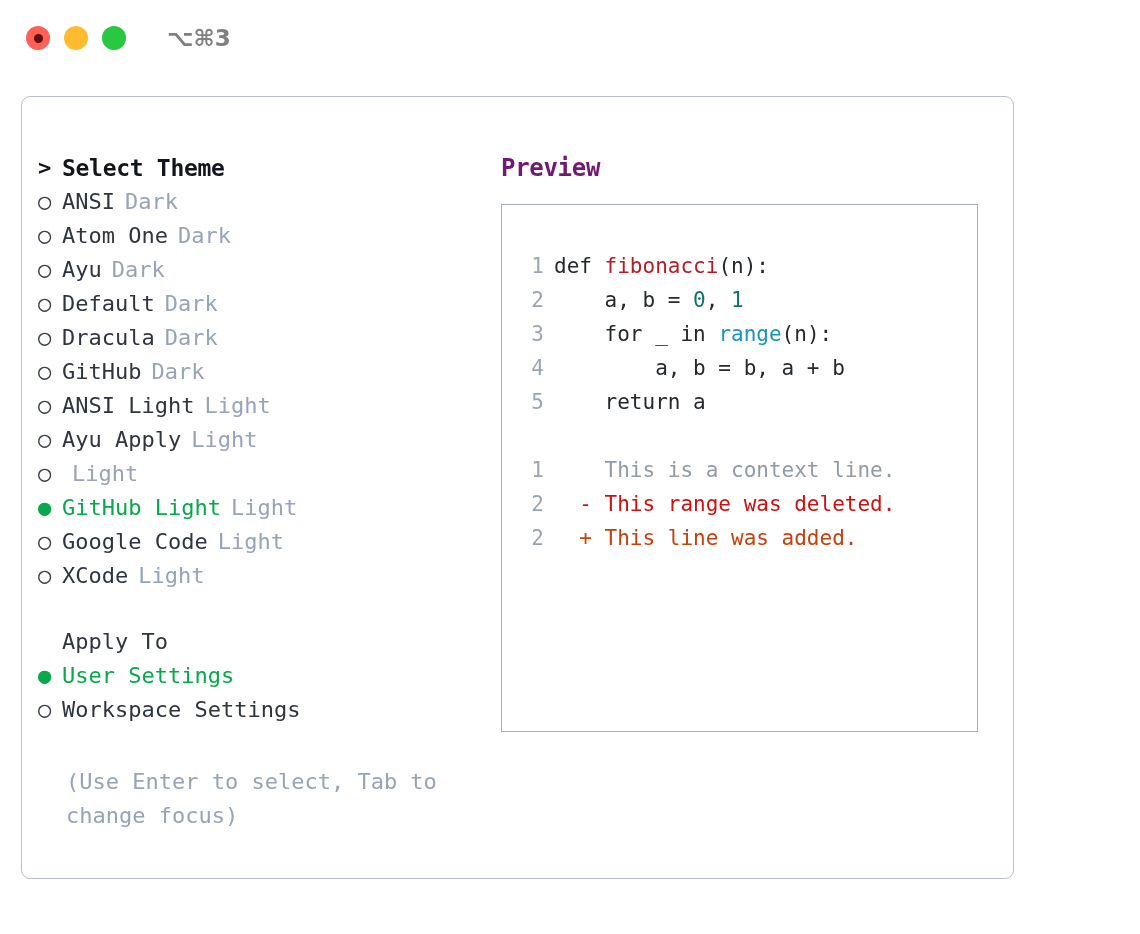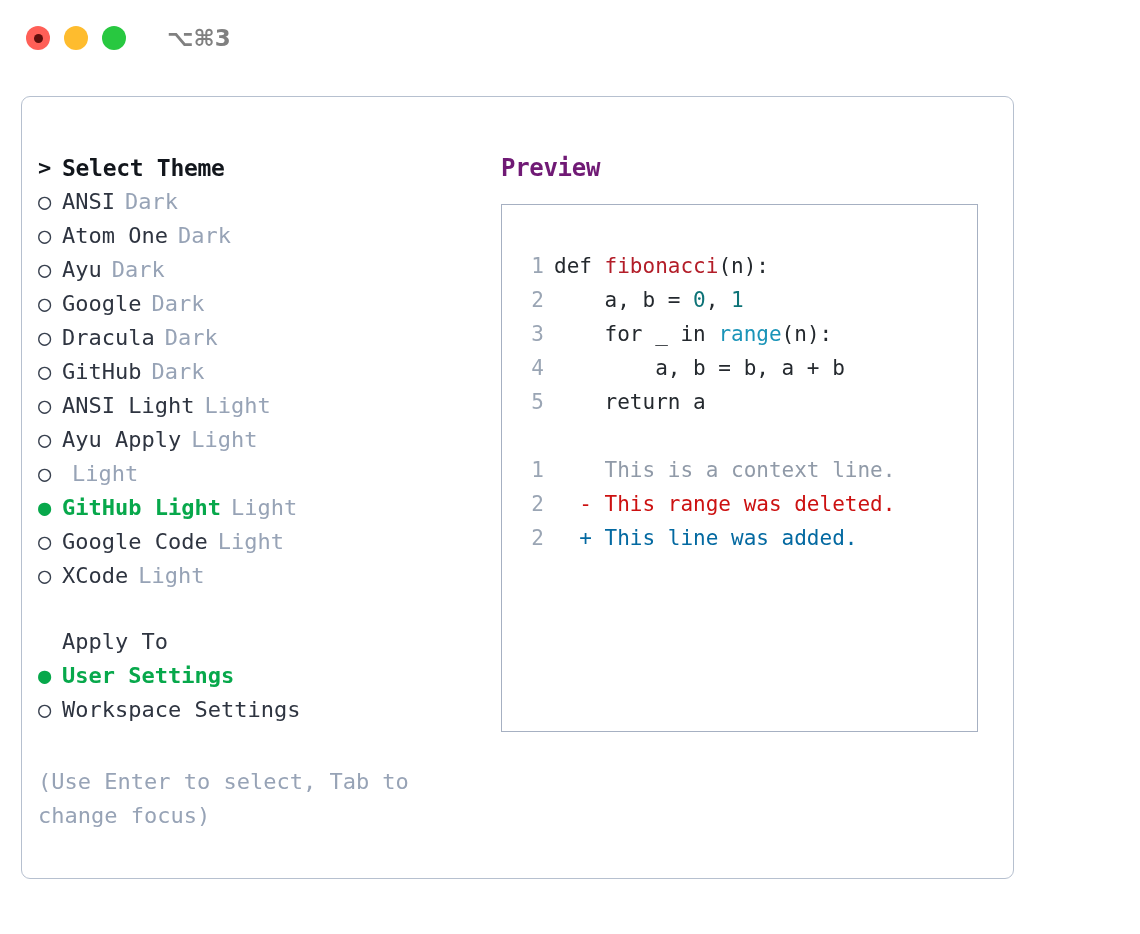--- a/index.html
+++ b/index.html
@@ -95,38 +95,39 @@
   }
   .marker.sel { color: #07a84b; }
   .title-row {
     font-weight: bold;
     color: #12161c;
     font-size: 23px;
     letter-spacing: -0.3px;
   }
   .title-row .marker { color: #12161c; font-weight: bold; }
   .theme-name { color: #2e3440; }
-  .theme-name.sel { color: #07a84b; font-weight: bold; }
+  .theme-name.sel { color: #07a84b; }
   .theme-kind {
     color: #97a3b6;
     margin-left: 10px;
   }
   .section-head {
     color: #2e3440;
     padding-left: 24px;
     font-size: 22px;
   }
   .spacer-sm { height: 32px; }
   .spacer-md { height: 34px; }
   .hint {
     color: #97a3b6;
     font-size: 22px;
     line-height: 34px;
     width: 400px;
     margin-top: 4px;
+    margin-left: 28px;
   }
 
   
   .right-col {
     position: absolute;
     left: 479px;
     top: 54px;
     width: 490px;
   }
   .preview-title {
@@ -157,21 +158,21 @@
     text-align: right;
     color: #9aa5b4;
     margin-right: 10px;
   }
   .tok-fn   { color: #b31d28; }
   .tok-num  { color: #0d7377; }
   .tok-call { color: #1a94b8; }
   .code-gap { height: 34px; }
   .diff-ctx { color: #909aa8; }
   .diff-del { color: #cc1111; }
-  .diff-add { color: #0369a1; }
+  .diff-add { color: #c2410c; }
 </style>
 </head>
 <body>
 
 <div class="titlebar">
   <div class="lights">
     <span class="light red"></span>
     <span class="light amber"></span>
     <span class="light green"></span>
   </div>
@@ -198,21 +199,21 @@
           <span class="theme-name">Atom One</span>
           <span class="theme-kind">Dark</span>
         </div>
         <div class="row">
           <span class="marker">○</span>
           <span class="theme-name">Ayu</span>
           <span class="theme-kind">Dark</span>
         </div>
         <div class="row">
           <span class="marker">○</span>
-          <span class="theme-name">Google</span>
+          <span class="theme-name">Default</span>
           <span class="theme-kind">Dark</span>
         </div>
         <div class="row">
           <span class="marker">○</span>
           <span class="theme-name">Dracula</span>
           <span class="theme-kind">Dark</span>
         </div>
         <div class="row">
           <span class="marker">○</span>
           <span class="theme-name">GitHub</span>

